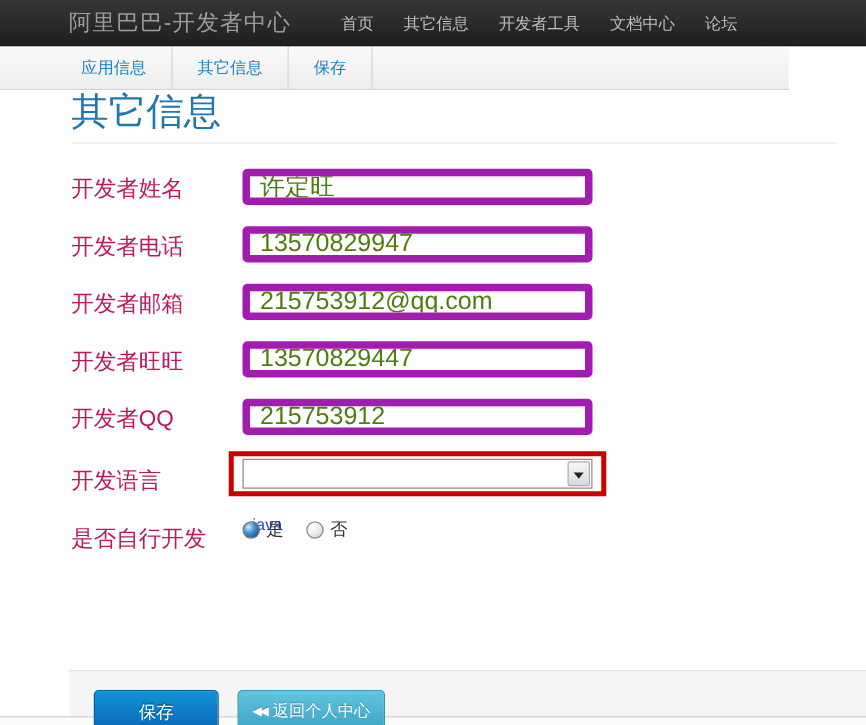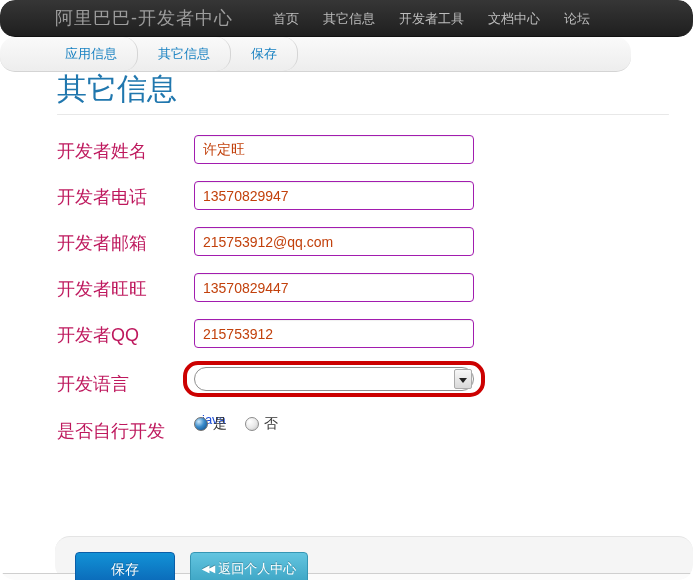--- a/index.html
+++ b/index.html
@@ -1,15 +1,15 @@
 <!DOCTYPE html>
 <html><head>
 <meta charset="utf-8">
 <style>
-  * { margin:0; padding:0; box-sizing:border-box;border-radius:15px; }
+  * { margin:0; padding:0; box-sizing:border-box; }
   html,body { width:693px; height:580px; }
   body {
     position:relative;
     font-family:"Liberation Sans", sans-serif;
     background:#ffffff;
     overflow:hidden;
     width:693px; height:580px;
   }
 
   
@@ -58,22 +58,22 @@
 
   
   .form-row { position:absolute; left:0; width:693px; }
   .form-label {
     position:absolute; left:57px; top:4px;
     font-size:18px; color:#be185d; white-space:nowrap;
   }
   .text-input {
     position:absolute; left:194px; top:0;
     width:280px; height:29px;
-    border:1px solid #a21caf; border-radius:4px;
-    padding:0 8px; font-size:14px; color:#c2410c;
+    border:6px solid #a21caf; border-radius:4px;
+    padding:0 8px; font-size:20px; color:#4d7c0f;
     font-family:"Liberation Sans", sans-serif;
     background:#fff;
     box-shadow:inset 0 1px 1px rgba(0,0,0,0.06);
   }
   .row-name   { top:135px; }
   .row-phone  { top:181px; }
   .row-email  { top:227px; }
   .row-wangwang { top:273px; }
   .row-qq     { top:319px; }
   .row-lang   { top:361px; }

